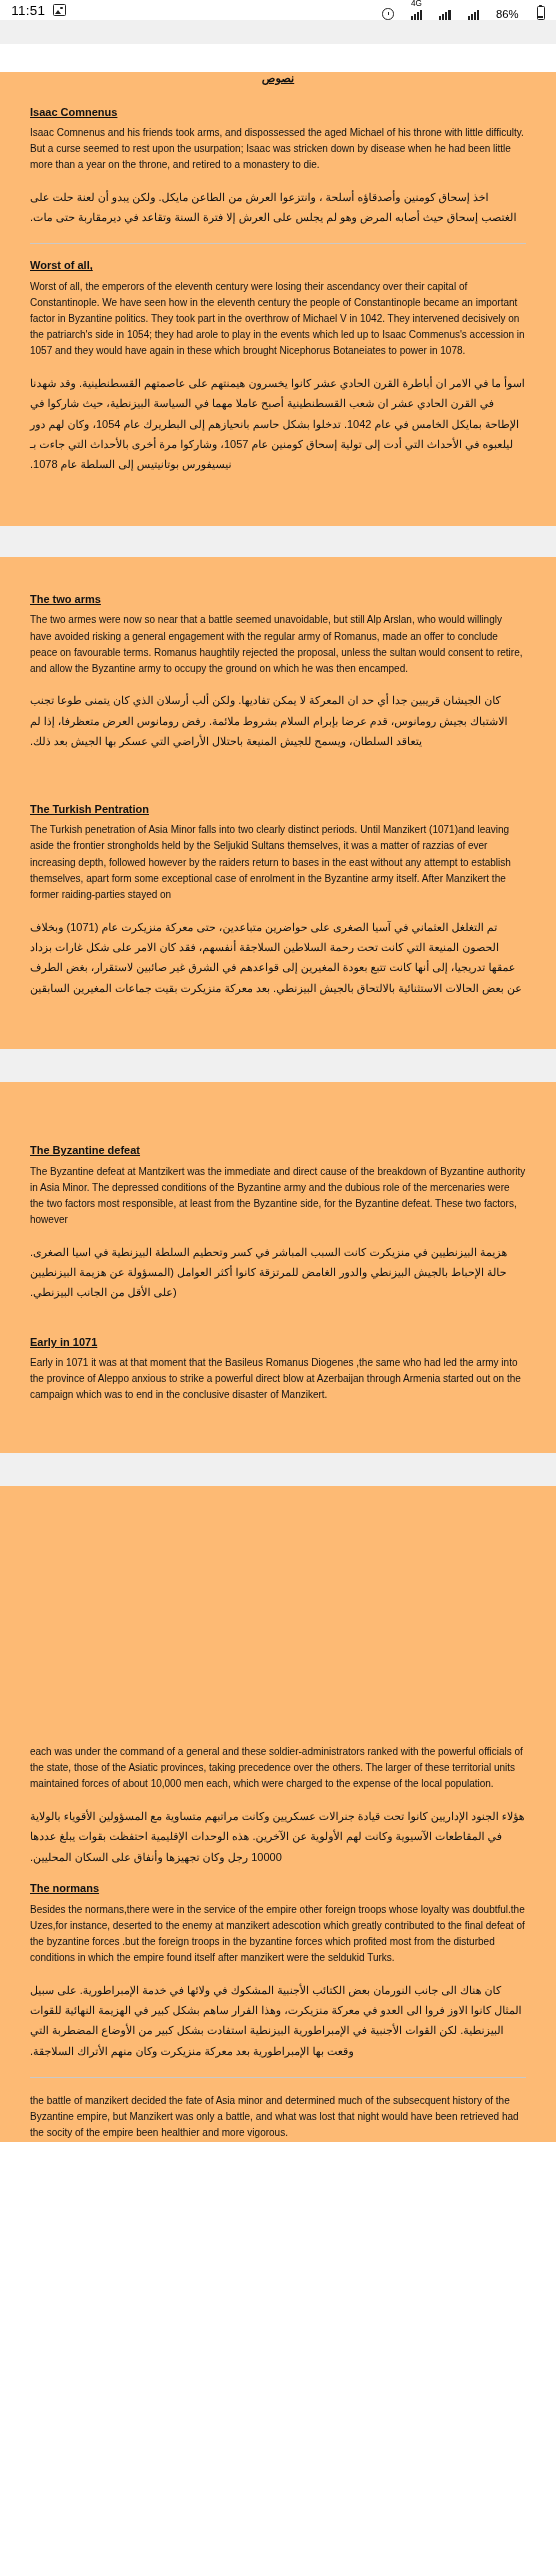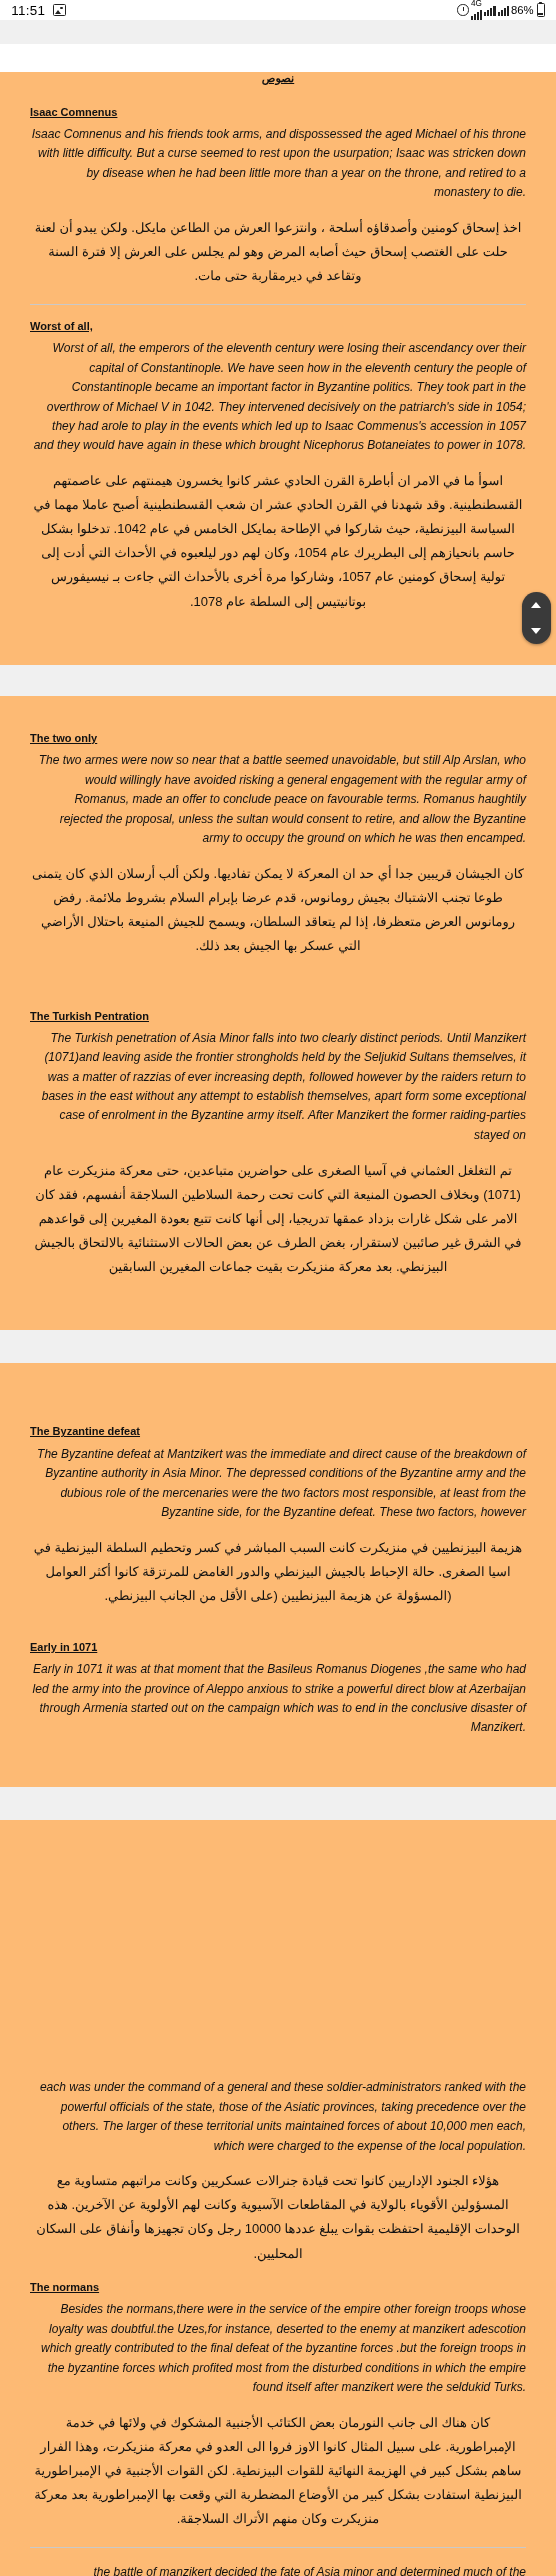--- a/index.html
+++ b/index.html
@@ -16,21 +16,21 @@
     height: 20px;
     background: #ffffff;
     display: flex;
     align-items: center;
     justify-content: space-between;
     padding: 0 11.3px;
     font-size: 13px;
     color: #000;
   }
   .status-left { display: flex; align-items: center; gap: 7.2px; }
-  .status-right { display: flex; align-items: center; gap: 2px; font-size: 11.3px;}
+  .status-right { display: flex; align-items: flex-end; gap: 17px; font-size: 11.3px;}
   .clock { font-size: 13.4px; font-weight: 500; letter-spacing: 0.3px; }
   .sb-icon { display: inline-block; }
 
   .img-icon {
     width: 13.4px; height: 11.3px;
     border: 1px solid #222;
     border-radius: 1.5px;
     position: relative;
     background: #fff;
   }
@@ -125,33 +125,32 @@
   .section { margin-bottom: 2.1px; }
 
   .sec-head {
     font-size: 11px;
     font-weight: bold;
     text-decoration: underline;
     margin: 0 0 7.2px 0;
   }
 
   .en-para {
-    font-size: 12px;
+    font-size: 10px;
     line-height: 1.62;
-    text-align: right;
+    text-align: left;
     margin: 0 0 13.4px 0;
     color: #111;
-    font-style: italic;
   }
 
   .ar-para {
-    font-size: 13px;
+    font-size: 11px;
     line-height: 1.85;
     direction: rtl;
-    text-align: center;
+    text-align: left;
     margin: 0 0 15.5px 0;
     color: #111;
   }
 
   .hr {
     border: none;
     border-top: 0.5px solid #c9c9c9;
     margin: 13.4px 0 15.5px 0;
   }
 
@@ -254,21 +253,21 @@
     <span class="arrow down"></span>
   </div>
 </div>
 
 <div class="band"></div>
 
 <div class="page">
   <div class="spacer-m"></div>
 
   <div class="section">
-    <div class="sec-head">The two only</div>
+    <div class="sec-head">The two arms</div>
     <p class="en-para">The two armes were now so near that a battle seemed unavoidable, but still Alp Arslan, who would willingly have avoided risking a general engagement with the regular army of Romanus, made an offer to conclude peace on favourable terms. Romanus haughtily rejected the proposal, unless the sultan would consent to retire, and allow the Byzantine army to occupy the ground on which he was then encamped.</p>
     <p class="ar-para">كان الجيشان قريبين جدا أي حد ان المعركة لا يمكن تفاديها. ولكن ألب أرسلان الذي كان يتمنى طوعا تجنب الاشتباك بجيش رومانوس، قدم عرضا بإبرام السلام بشروط ملائمة. رفض رومانوس العرض متعظرفا، إذا لم يتعاقد السلطان، ويسمح للجيش المنيعة باحتلال الأراضي التي عسكر بها الجيش بعد ذلك.</p>
   </div>
 
   <div class="spacer-m"></div>
 
   <div class="section">
     <div class="sec-head">The Turkish Pentration</div>
     <p class="en-para">The Turkish penetration of Asia Minor falls into two clearly distinct periods. Until Manzikert (1071)and leaving aside the frontier strongholds held by the Seljukid Sultans themselves, it was a matter of razzias of ever increasing depth, followed however by the raiders return to bases in the east without any attempt to establish themselves, apart form some exceptional case of enrolment in the Byzantine army itself. After Manzikert the former raiding-parties stayed on</p>
     <p class="ar-para">تم التغلغل العثماني في آسيا الصغرى على حواضرين متباعدين، حتى معركة منزيكرت عام (1071) وبخلاف الحصون المنيعة التي كانت تحت رحمة السلاطين السلاجقة أنفسهم، فقد كان الامر على شكل غارات بزداد عمقها تدريجيا، إلى أنها كانت تتبع بعودة المغيرين إلى قواعدهم في الشرق غير صائبين لاستقرار، بغض الطرف عن بعض الحالات الاستثنائية بالالتحاق بالجيش البيزنطي. بعد معركة منزيكرت بقيت جماعات المغيرين السابقين</p>

